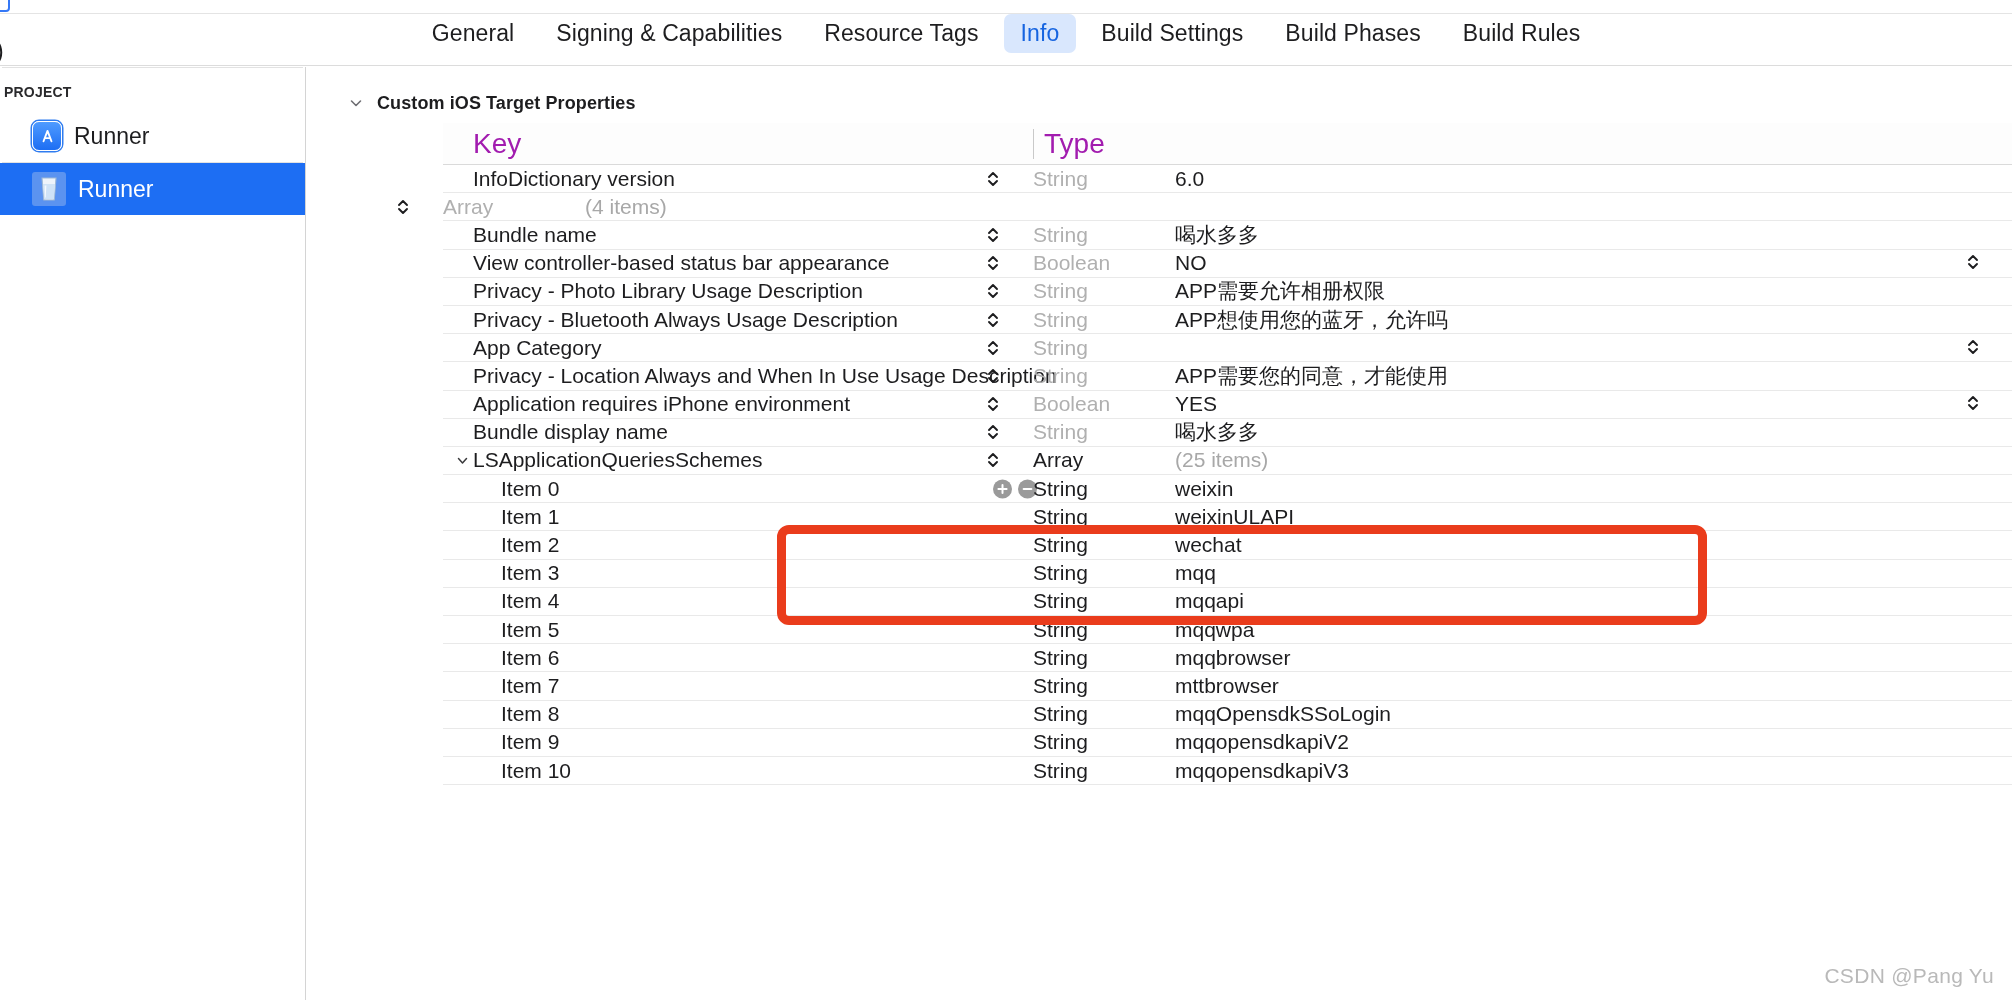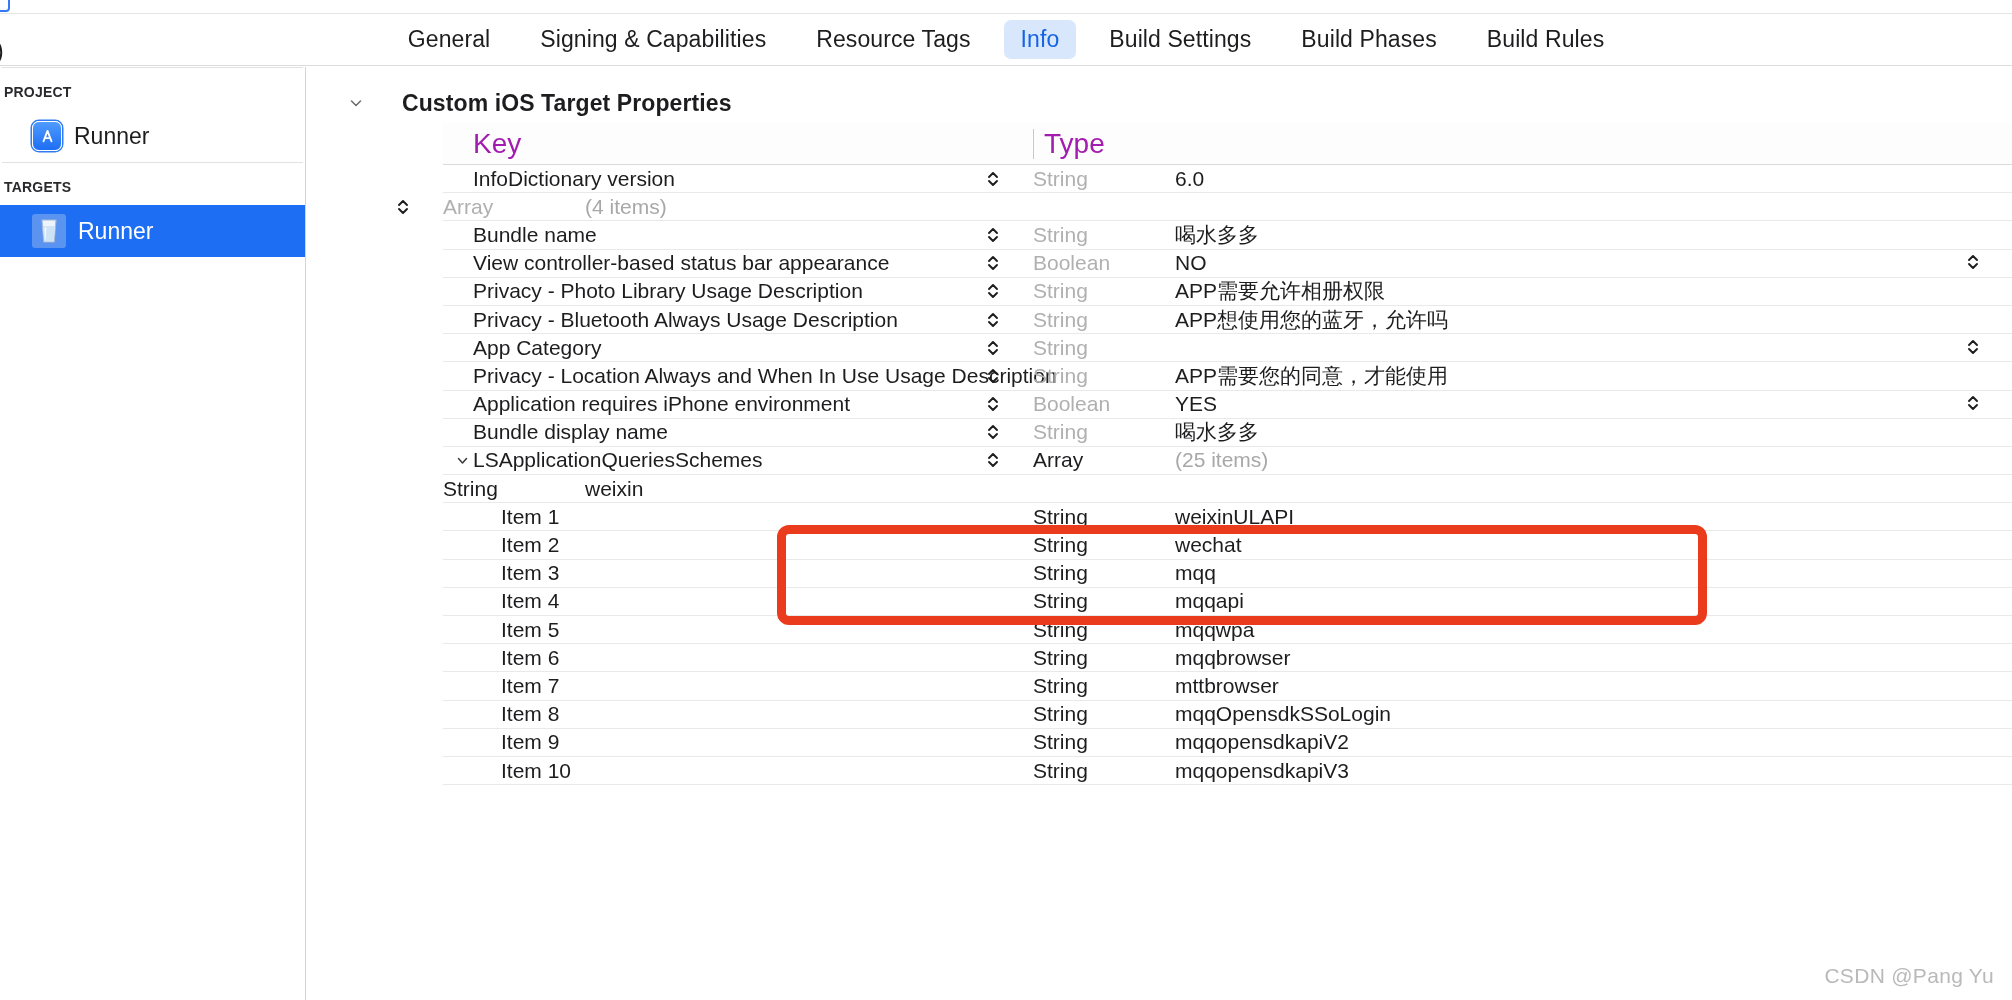--- a/index.html
+++ b/index.html
@@ -20,22 +20,22 @@
     position: absolute; left: -6px; top: -4px;
     width: 16px; height: 16px;
     border: 2px solid #3478f6; border-radius: 4px;
   }
 
   
   #tabbar {
     position: absolute; left: 0; top: 14px; width: 2012px; height: 52px;
     background: #ffffff;
     border-bottom: 1px solid #dcdcdc;
-    display: flex; align-items: center; justify-content: center;
-    gap: 16px;
+    display: flex; align-items: flex-start; justify-content: center;
+    gap: 8px;
   }
   #tabbar .paren {
     position: absolute; left: -4px; top: 24px;
     font-size: 23px; color: #1d1d1f;
   }
   .tab {
     font-size: 23px;
     color: #1d1d1f;
     padding: 6px 17px;
     border-radius: 7px;
@@ -100,23 +100,22 @@
     display: flex; align-items: center; gap: 12px;
     padding: 18px 0 0 40px;
     height: 54px;
   }
   .disclosure {
     width: 18px; height: 18px; flex: none;
     display: flex; align-items: center; justify-content: center;
   }
   .disclosure svg { width: 16px; height: 16px; }
   #section-title {
-    font-size: 23px; font-weight: bold; color: #1d1d1f;
+    font-size: 18px; font-weight: bold; color: #1d1d1f;
     letter-spacing: 0.1px;
-    margin-left: 25px;
   }
 
   
   #table {
     position: absolute; left: 136px; top: 56px;
     width: 1569px;
   }
   .thead {
     display: flex; height: 42px; align-items: center;
     background: #fdfdfd;
@@ -224,21 +223,20 @@
   <div class="side-row">
     <span class="icon-proj">
       <svg viewBox="0 0 24 24" fill="none">
         <path d="M7 18 L12 5 L17 18" stroke="#ffffff" stroke-width="2.4" stroke-linecap="round" stroke-linejoin="round"></path>
         <path d="M9.2 14 L14.8 14" stroke="#ffffff" stroke-width="2.2" stroke-linecap="round"></path>
       </svg>
     </span>
     <span class="side-row-label">Runner</span>
   </div>
   <div class="side-divider"></div>
-  <div class="side-header">TARGETS</div>
   <div class="side-row selected">
     <span class="icon-glass">
       <svg viewBox="0 0 22 26">
         <path d="M4 2 H18 L16.2 24 H5.8 Z" fill="#eef4fb" stroke="#9fb9d6" stroke-width="1.1"></path>
         <path d="M5 8 H17 L15.9 23 H6.1 Z" fill="#cfe3f7"></path>
         <path d="M6.6 9.5 H8.4 L7.7 21.5 H6.9 Z" fill="#ffffff" opacity="0.8"></path>
       </svg>
     </span>
     <span class="side-row-label">Runner</span>
   </div>
@@ -471,20 +469,36 @@
                 <path d="M3 12 L7 16 L11 12" stroke="#1d1d1f" stroke-width="1.9" stroke-linecap="round" stroke-linejoin="round"></path>
               </svg>
             </span>
             <span class="c-type dark">Array</span>
           </div>
           <div class="c-value muted">
             <span>(25 items)</span>
           </div>
         </div>
         <div class="trow">
+          <div class="c-key" style="padding-left: 36px;">
+            <span class="key-arrow"></span>
+            <span class="key-text">Item 0</span>
+            <span class="addremove">
+              <span class="circlebtn">
+                <svg viewBox="0 0 13 13">
+                  <path d="M6.5 2.4 V10.6 M2.4 6.5 H10.6" stroke="#ffffff" stroke-width="2" stroke-linecap="round"></path>
+                </svg>
+              </span>
+              <span class="circlebtn">
+                <svg viewBox="0 0 13 13">
+                  <path d="M2.6 6.5 H10.4" stroke="#ffffff" stroke-width="2" stroke-linecap="round"></path>
+                </svg>
+              </span>
+            </span>
+          </div>
           <div class="c-stepper">
             <span class="c-type dark">String</span>
           </div>
           <div class="c-value">
             <span>weixin</span>
           </div>
         </div>
         <div class="trow">
           <div class="c-key" style="padding-left: 36px;">
             <span class="key-arrow"></span>

